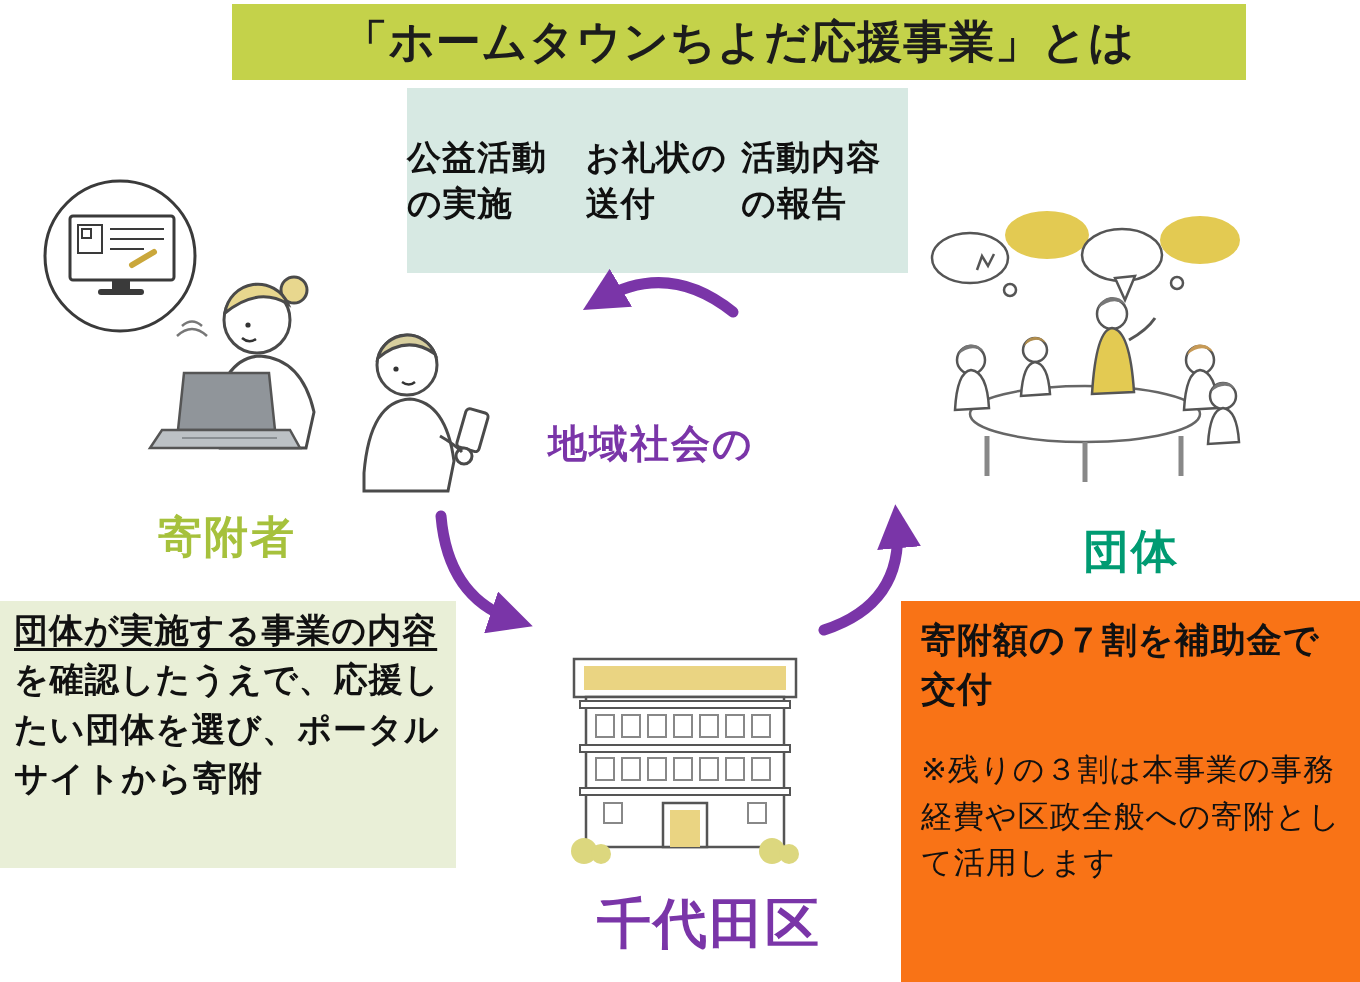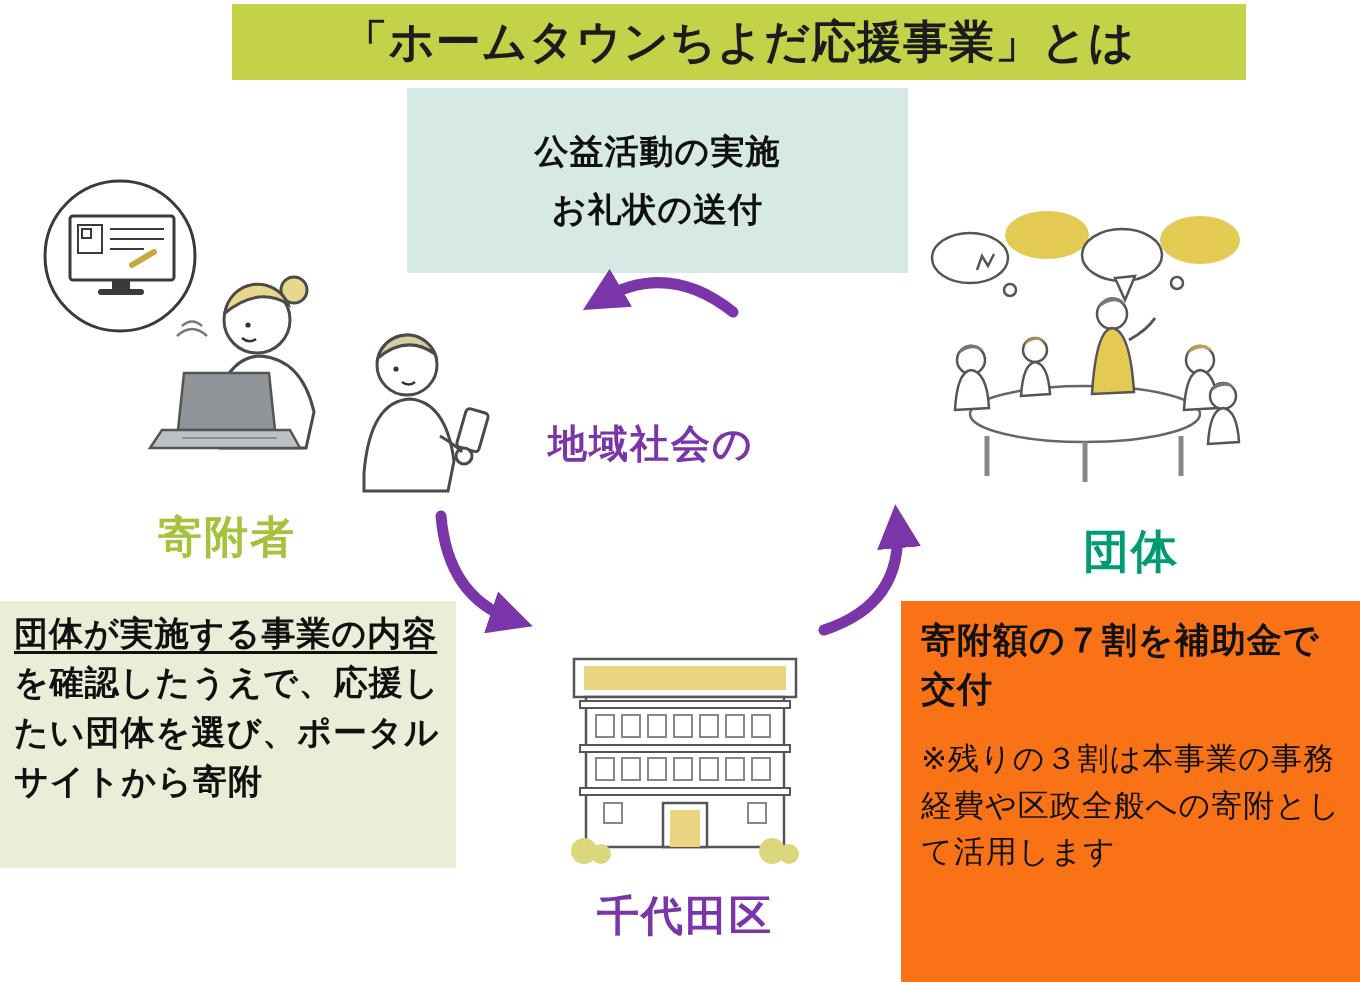--- a/index.html
+++ b/index.html
@@ -8,67 +8,68 @@
   .canvas { position:relative; width:1360px; height:982px; background:#fff; overflow:hidden; }
 
   .title-banner {
     position:absolute; left:232px; top:4px; width:1014px; height:76px;
     background:#c4d24a; display:flex; align-items:center; justify-content:center;
     font-size:45px; font-weight:bold; color:#1c1c1c; letter-spacing:1px;
   }
 
   .top-box {
     position:absolute; left:407px; top:88px; width:501px; height:185px;
-    background:#d7e9e3; display:flex; flex-direction:column;
+    background:#d7e9e3; display:flex; flex-direction:row;
     align-items:center; justify-content:center; gap:12px;
   }
   .top-box .line { font-size:34px; font-weight:bold; color:#101010; letter-spacing:1px; }
 
   .center-goal {
     position:absolute; left:548px; top:408px; width:290px; 
     color:#7a35a8; font-weight:bold; font-size:39px; line-height:72px; letter-spacing:2px;
   }
 
   .actor-label { position:absolute; font-weight:bold; letter-spacing:2px; }
   .label-donor { left:158px; top:508px; font-size:44px; color:#a6c13c; }
   .label-org   { left:1083px; top:521px; font-size:46px; color:#009b72; }
-  .label-ward  { left:597px; top:888px; font-size:42px; color:#7a35a8; }
+  .label-ward  { left:597px; top:888px; font-size:54px; color:#7a35a8; }
 
   .left-box {
     position:absolute; left:0; top:601px; width:456px; height:267px;
     background:#e9efd7; padding:8px 12px 8px 14px;
-    font-size:34px; font-weight:bold; color:#111; line-height:1.45; letter-spacing:1px;
+    font-size:34px; font-weight:bold; color:#111; line-height:1.45; letter-spacing:1px;font-family:Liberation Mono, monospace;
   }
   .left-box .u { text-decoration:underline; text-underline-offset:6px; text-decoration-thickness:2.5px; }
 
   .right-box {
     position:absolute; left:901px; top:601px; width:459px; height:411px;
     background:#f97316; padding:14px 16px 10px 20px; color:#111;
   }
   .right-box .main { font-size:35px; font-weight:bold; line-height:1.4; letter-spacing:1px; }
-  .right-box .note { margin-top:23px; font-size:31px; font-weight:normal; line-height:1.5; letter-spacing:1px; }
+  .right-box .note { margin-top:34px; font-size:31px; font-weight:normal; line-height:1.5; letter-spacing:1px; }
 
   .illus { position:absolute; }
   .illus-donors   { left:32px;  top:168px; }
   .illus-meeting  { left:915px; top:208px; }
   .illus-building { left:560px; top:655px; }
   .arrow-layer { position:absolute; left:0; top:0; width:1360px; height:982px; pointer-events:none; }
 </style>
 </head>
 <body>
 
 <div class="canvas">
 
   <div class="title-banner">
     <span>「ホームタウンちよだ応援事業」とは</span>
   </div>
 
   <div class="top-box">
     <div class="line">公益活動の実施</div>
     <div class="line">お礼状の送付</div>
+    <div class="line">活動内容の報告</div>
   </div>
 
   <div class="center-goal">
     <div>地域社会の</div>
   </div>
 
   <div class="actor-label label-donor">寄附者</div>
   <div class="actor-label label-org">団体</div>
   <div class="actor-label label-ward">千代田区</div>
 

